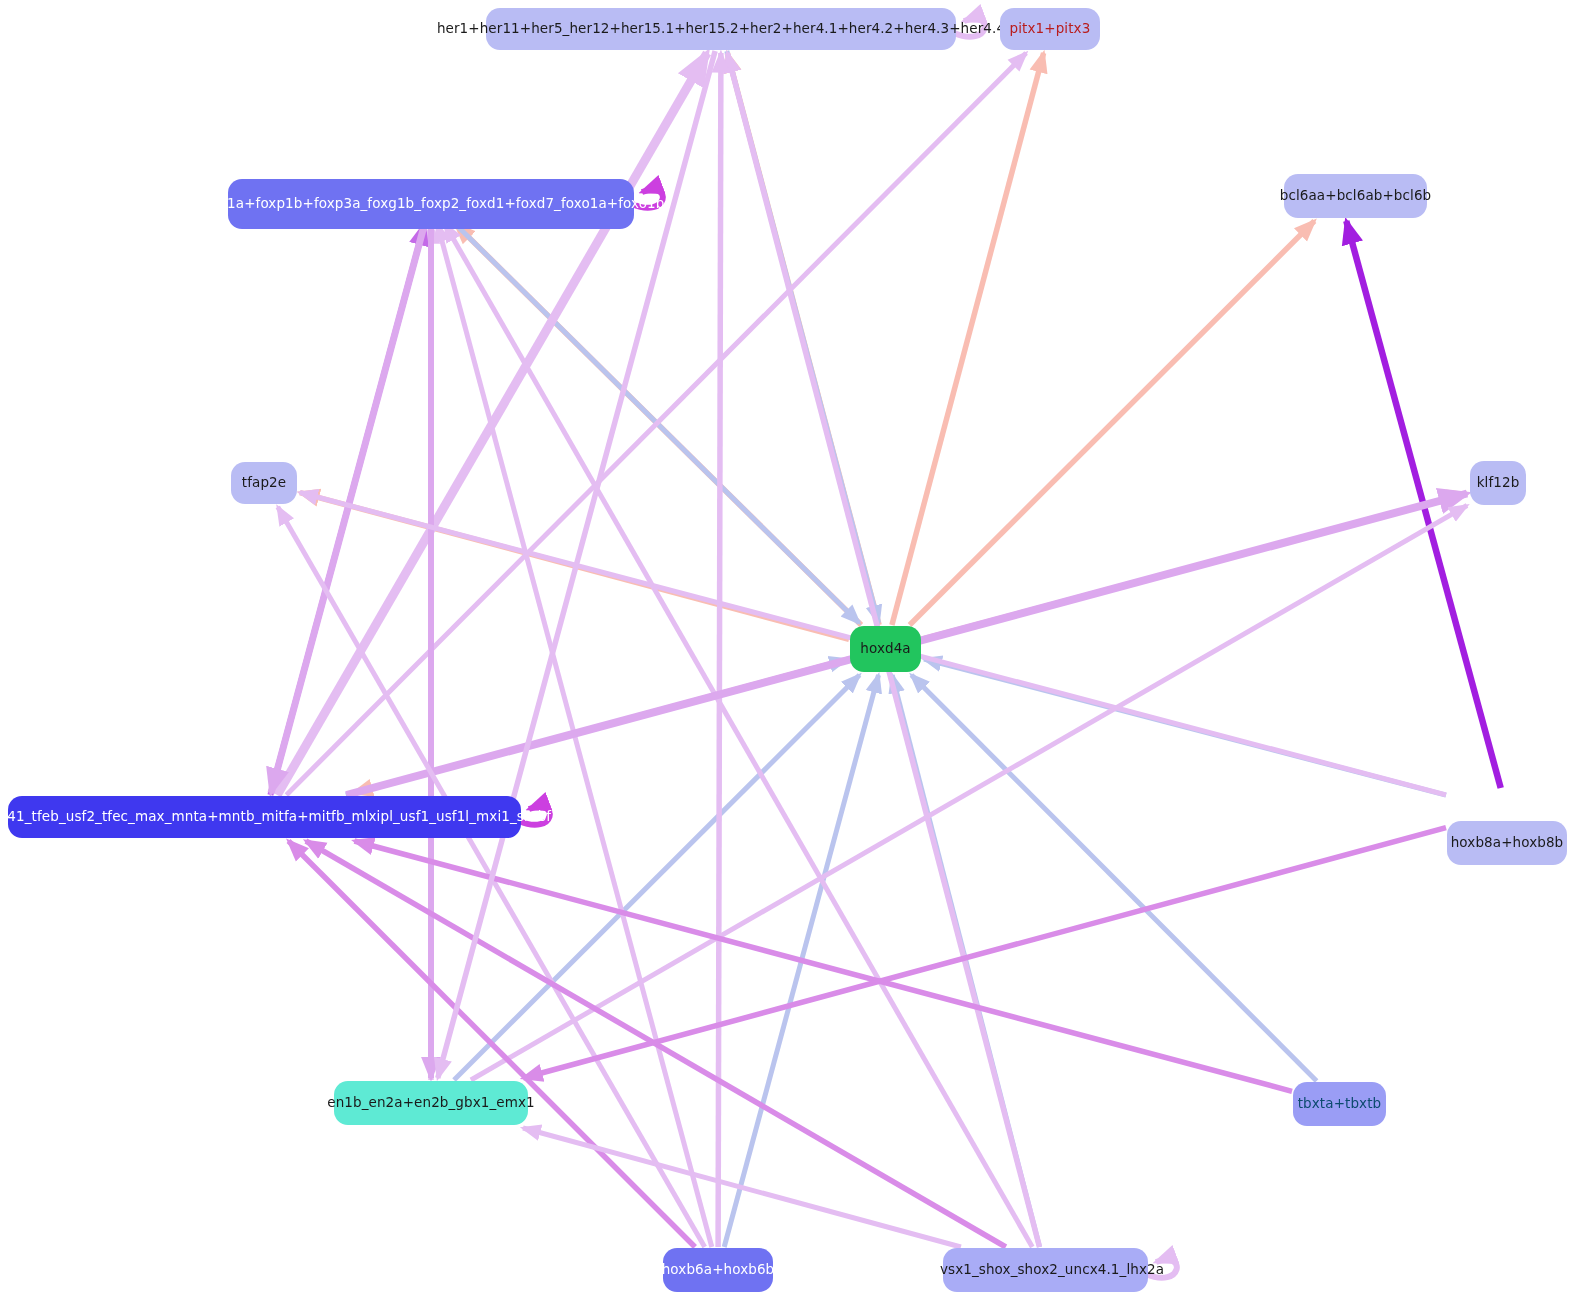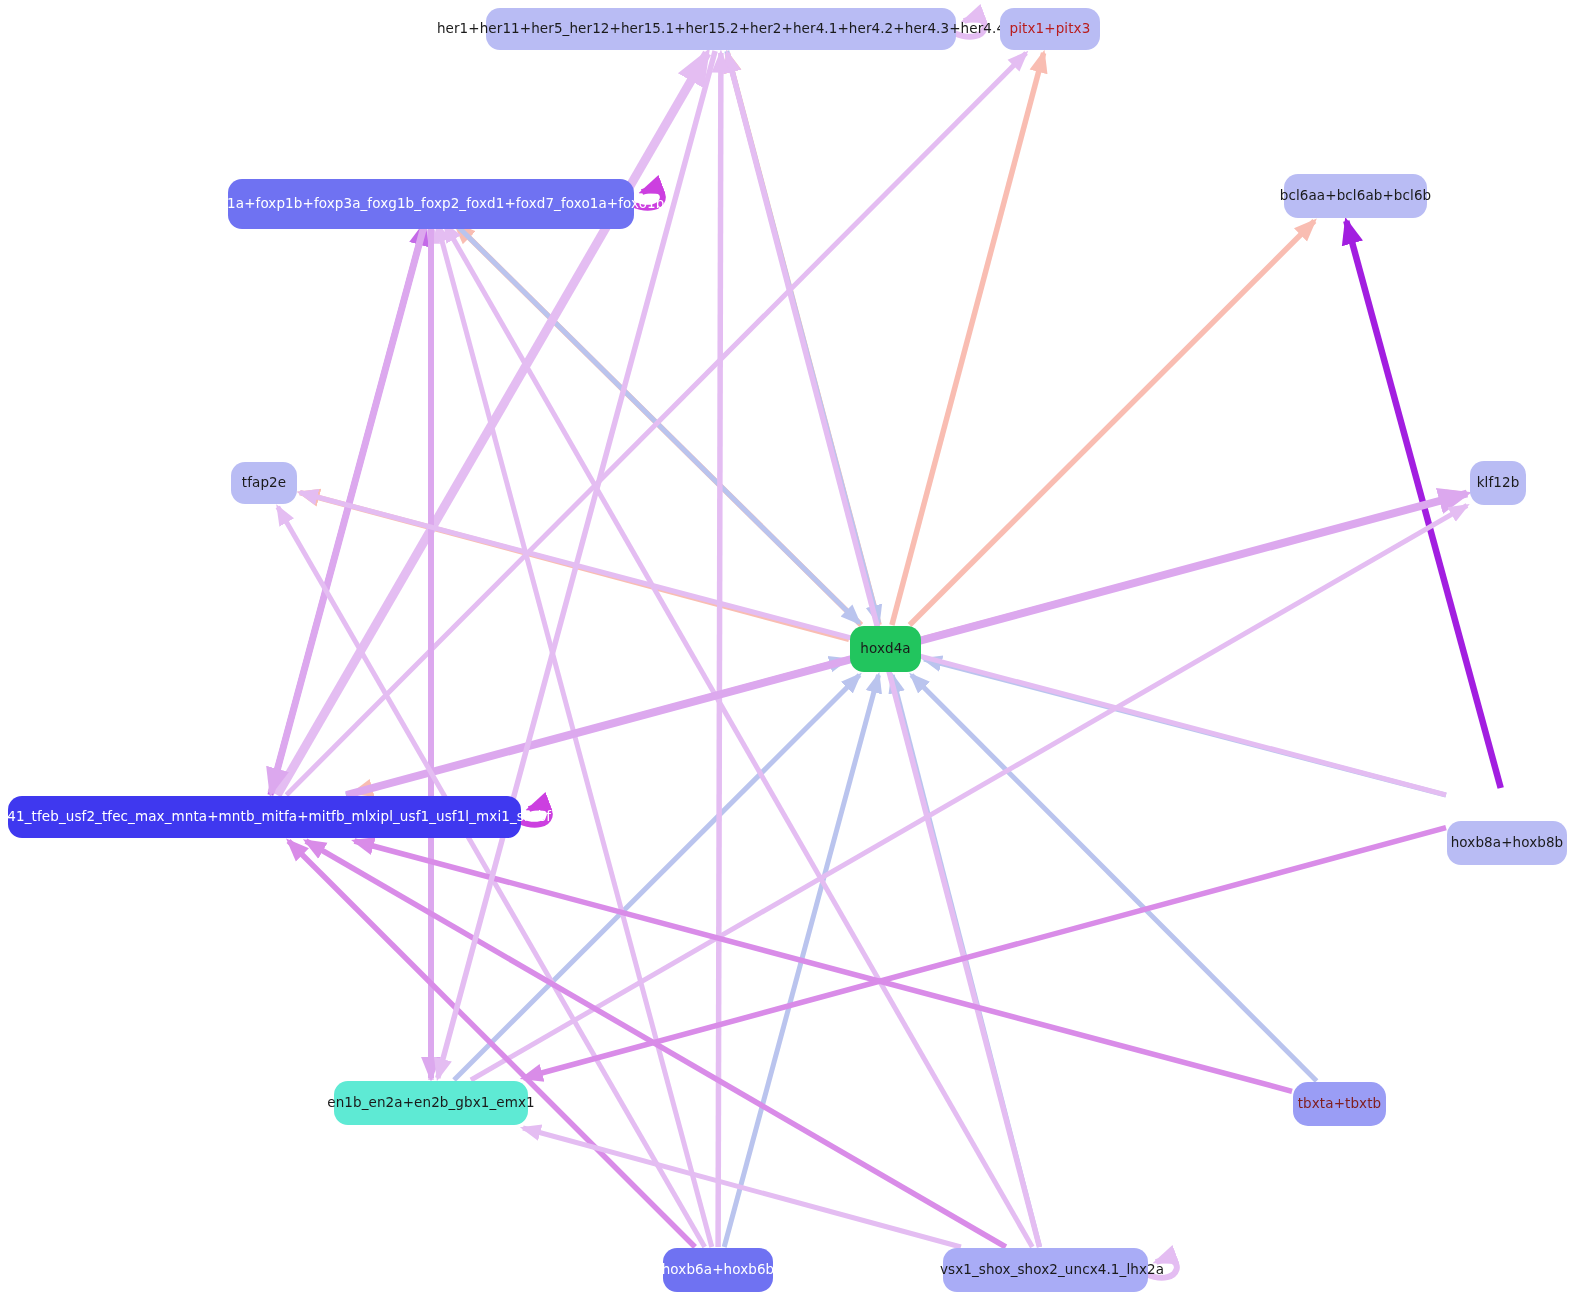--- a/index.html
+++ b/index.html
@@ -123,21 +123,21 @@
       </div>
       <div class="node" style="left: 8px; top: 796px; width: 513px; height: 42px; background: rgb(63, 56, 239); color: rgb(255, 255, 255); font-size: 13.5px;">
         <span class="node-label">bhlhe41_tfeb_usf2_tfec_max_mnta+mntb_mitfa+mitfb_mlxipl_usf1_usf1l_mxi1_srebf1</span>
       </div>
       <div class="node" style="left: 1447px; top: 789px; width: 120px; height: 44px; background: rgb(185, 188, 244); color: rgb(26, 26, 26); font-size: 13.5px; margin-top: 32px;">
         <span class="node-label">hoxb8a+hoxb8b</span>
       </div>
       <div class="node" style="left: 334px; top: 1081px; width: 194px; height: 44px; background: #5eead4; color: rgb(26, 26, 26); font-size: 13.5px;">
         <span class="node-label">en1b_en2a+en2b_gbx1_emx1</span>
       </div>
-      <div class="node" style="left: 1293px; top: 1082px; width: 93px; height: 44px; background: rgb(154, 157, 245); color: #7f1d1d; font-size: 13.5px; border-radius: 15px;">
+      <div class="node" style="left: 1293px; top: 1082px; width: 93px; height: 44px; background: rgb(154, 157, 245); color: #0c4a6e; font-size: 13.5px;">
         <span class="node-label">tbxta+tbxtb</span>
       </div>
       <div class="node" style="left: 663px; top: 1248px; width: 110px; height: 44px; background: rgb(111, 114, 242); color: rgb(255, 255, 255); font-size: 13.5px;">
         <span class="node-label">hoxb6a+hoxb6b</span>
       </div>
       <div class="node" style="left: 943px; top: 1248px; width: 205px; height: 44px; background: rgb(169, 172, 246); color: rgb(26, 26, 26); font-size: 13.5px; padding-left: 13px;">
         <span class="node-label">vsx1_shox_shox2_uncx4.1_lhx2a</span>
       </div>
     </div>
 </div>

